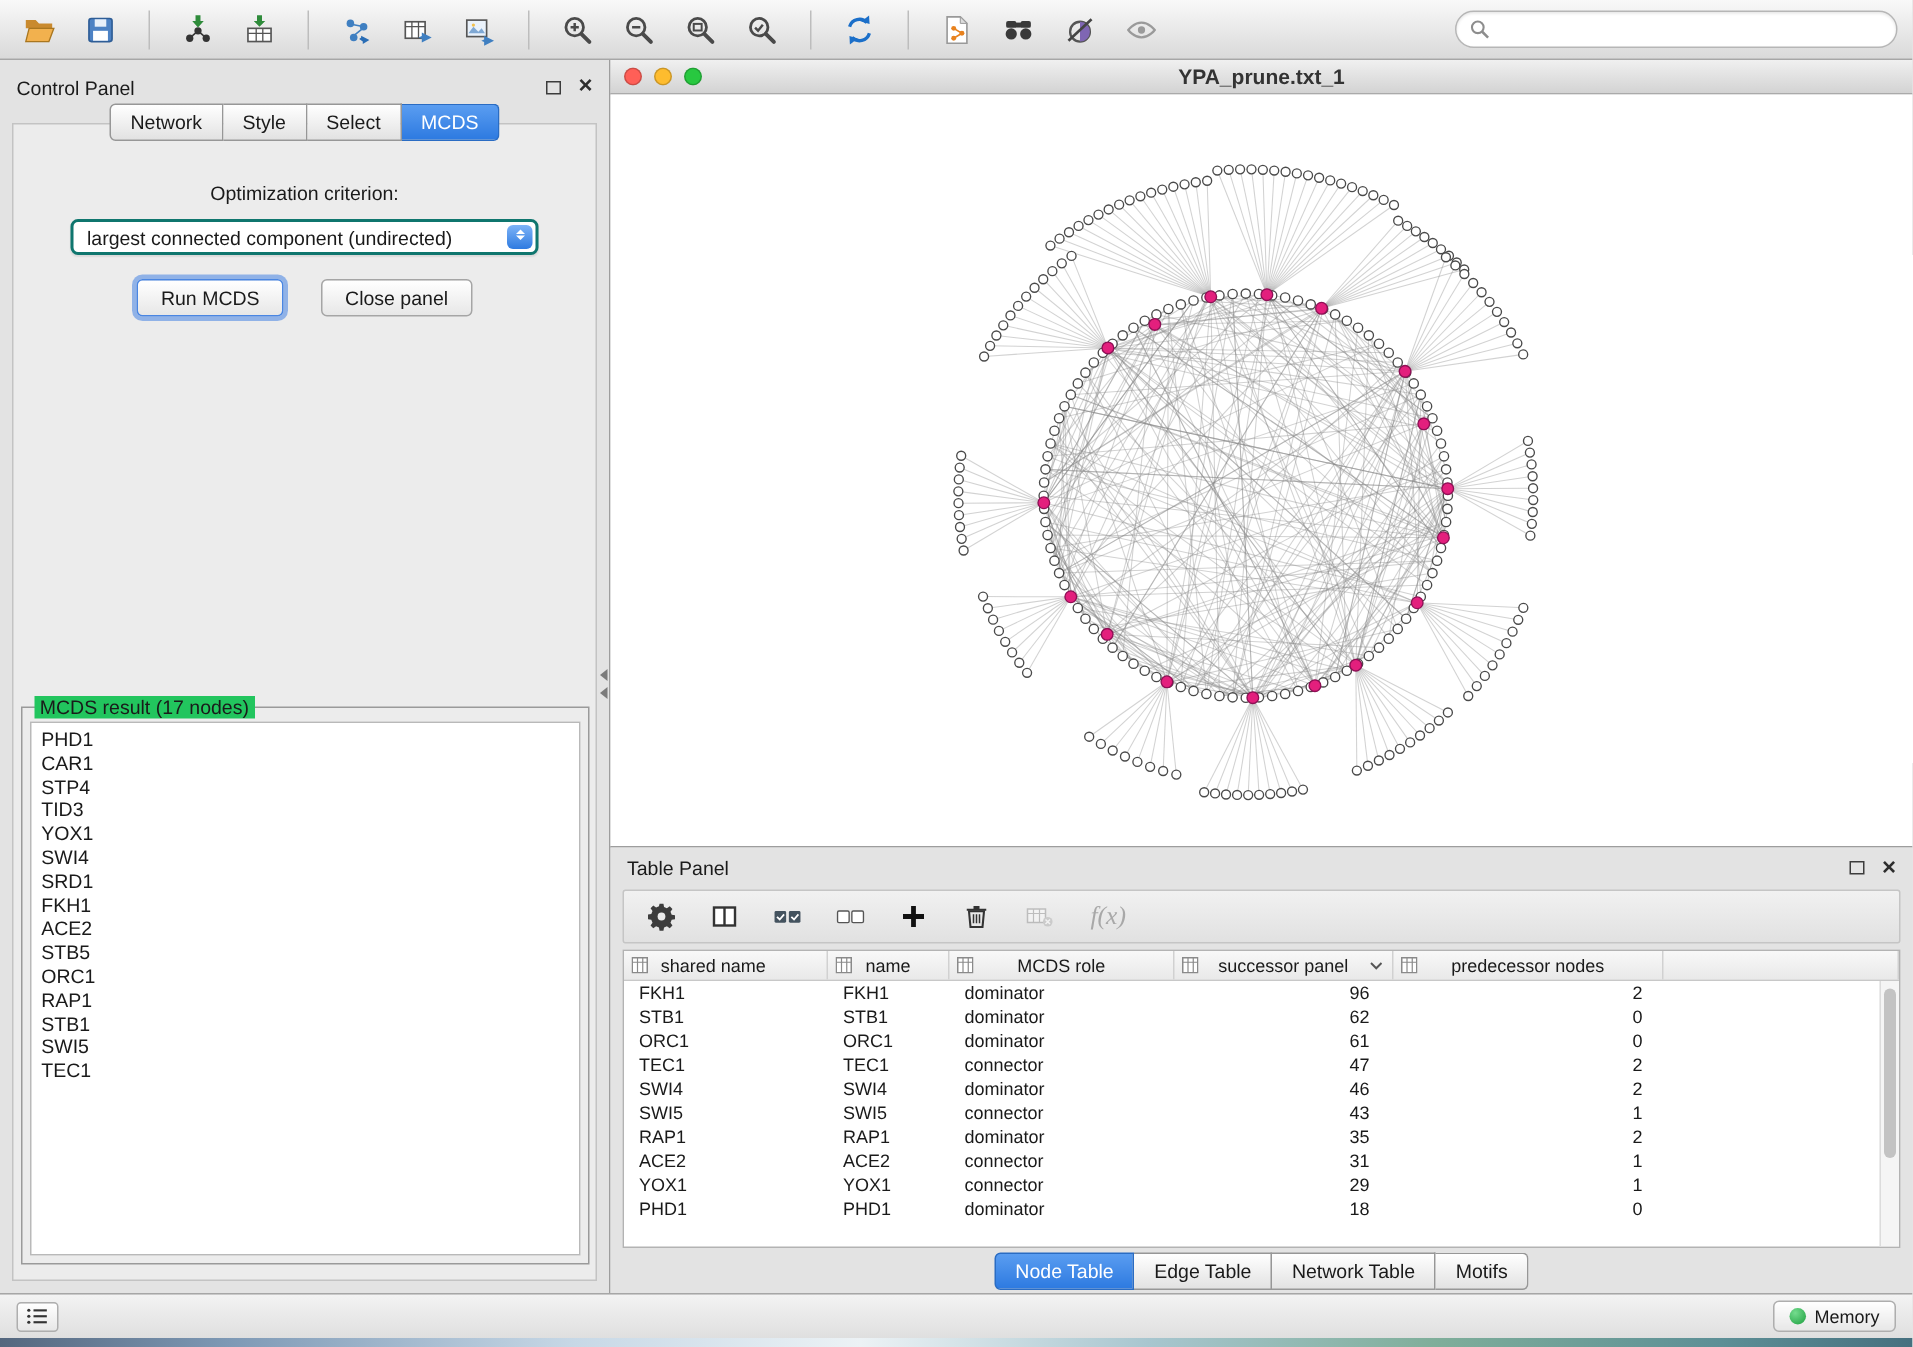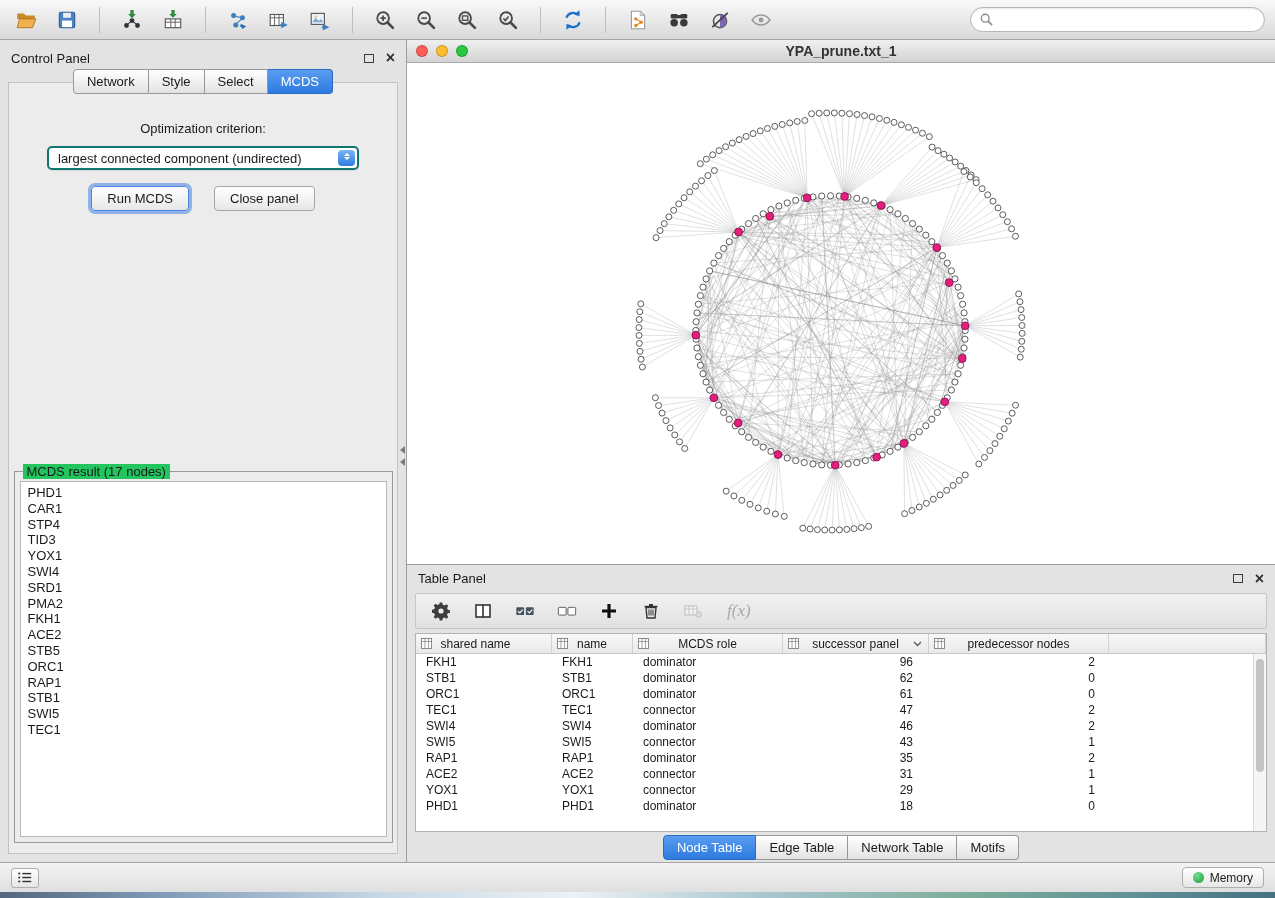--- a/index.html
+++ b/index.html
@@ -261,21 +261,20 @@
       <div class="mcds-box">
         <span class="mcds-legend">MCDS result (17 nodes)</span>
         <div class="mcds-list" id="mcds-list">
             <div>PHD1</div>
             <div>CAR1</div>
             <div>STP4</div>
             <div>TID3</div>
             <div>YOX1</div>
             <div>SWI4</div>
             <div>SRD1</div>
-            <div>PMA2</div>
             <div>FKH1</div>
             <div>ACE2</div>
             <div>STB5</div>
             <div>ORC1</div>
             <div>RAP1</div>
             <div>STB1</div>
             <div>SWI5</div>
             <div>TEC1</div>
           </div>
       </div>

